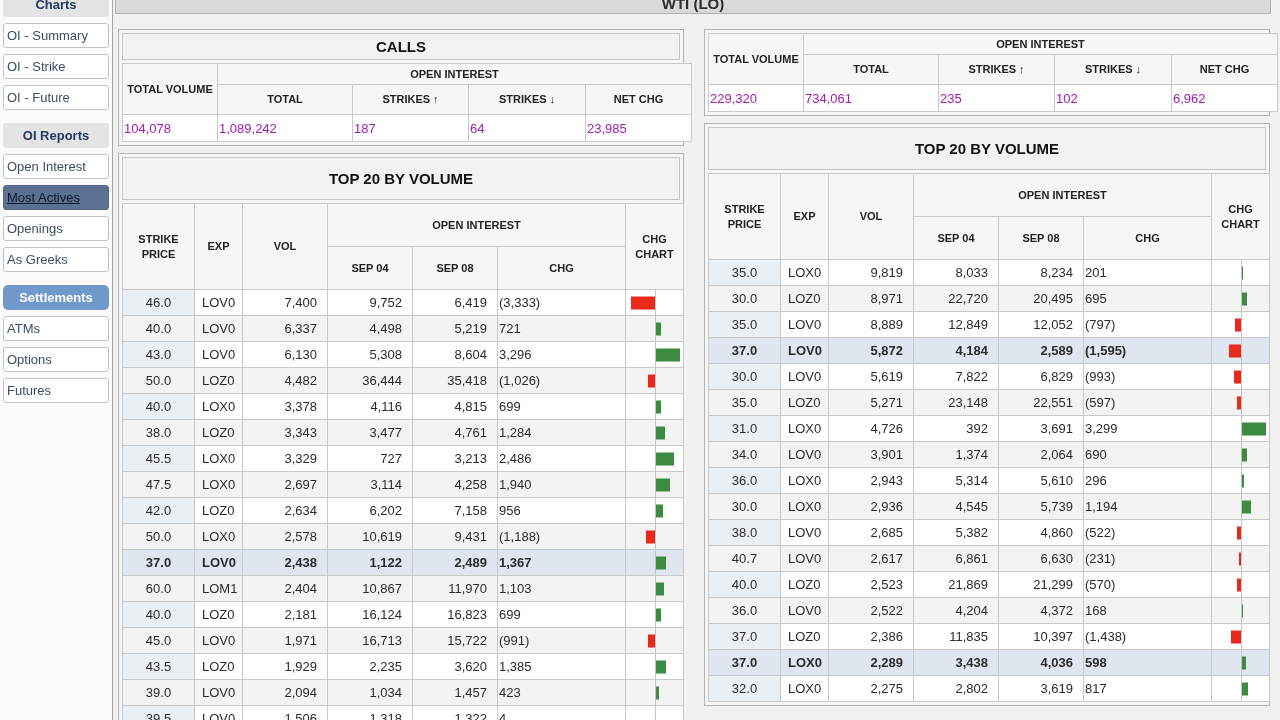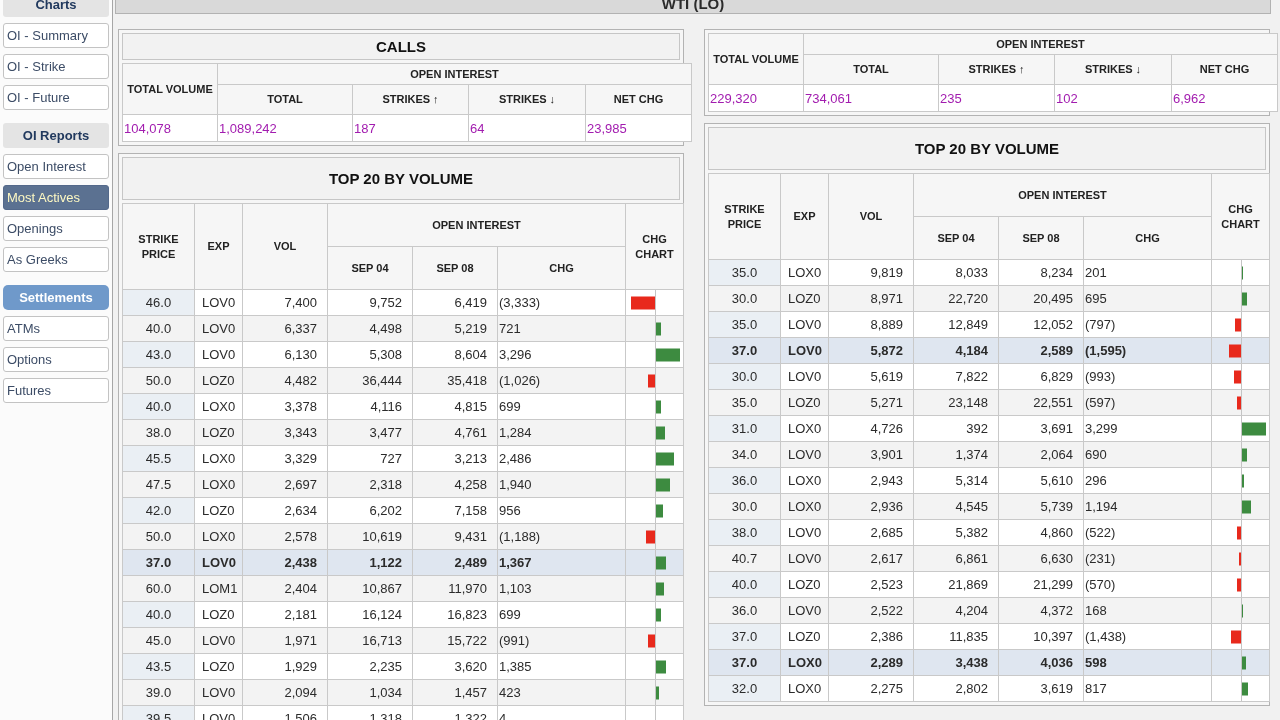--- a/index.html
+++ b/index.html
@@ -23,21 +23,21 @@
     text-align:center; background:#e4e4e4; color:#21395e;
     font-weight:bold; font-size:13px; border-radius:3px;
   }
   .side-section:first-child .side-header { margin-top:-8px; }
   .side-header.blue { background:#6f99ca; color:#ffffff; border-radius:5px; }
   .side-btn {
     margin:6px 3px; height:25px; line-height:23px;
     background:#ffffff; border:1px solid #c3c3c3; border-radius:3px;
     color:#3c4c66; font-size:13px; padding-left:3px; cursor:pointer;
   }
-  .side-btn.selected { background:#5b7191; border-color:#53688a; color:#fef9c3; }
+  .side-btn.selected { background:#5b7191; border-color:#53688a; color:#0f172a;text-decoration:underline; }
 
   
   .main { flex:1; }
   .titlebar {
     height:28px; margin-top:-14px; margin-left:2px; margin-right:9px;
     background:#d9d9d9; border:1px solid #b2b2b2; border-top:none;
     display:flex; align-items:flex-end; justify-content:center;
     font-weight:bold; font-size:15px; color:#2b2b2b; padding-bottom:1px;
   }
   .content { padding:15px 9px 0 5px; display:flex; gap:20px; }
@@ -267,21 +267,21 @@
                   <td class="chart-cell">
                     <div class="chart-wrap">
                       <div class="bar bpos" style="width: 18px;"></div>
                     </div>
                   </td>
                 </tr>
                 <tr class="alt">
                   <td class="strike">47.5</td>
                   <td class="exp">LOX0</td>
                   <td class="num">2,697</td>
-                  <td class="num">2,318</td>
+                  <td class="num">3,114</td>
                   <td class="num">4,258</td>
                   <td class="chg pos">1,940</td>
                   <td class="chart-cell">
                     <div class="chart-wrap">
                       <div class="bar bpos" style="width: 14px;"></div>
                     </div>
                   </td>
                 </tr>
                 <tr class="">
                   <td class="strike">42.0</td>

